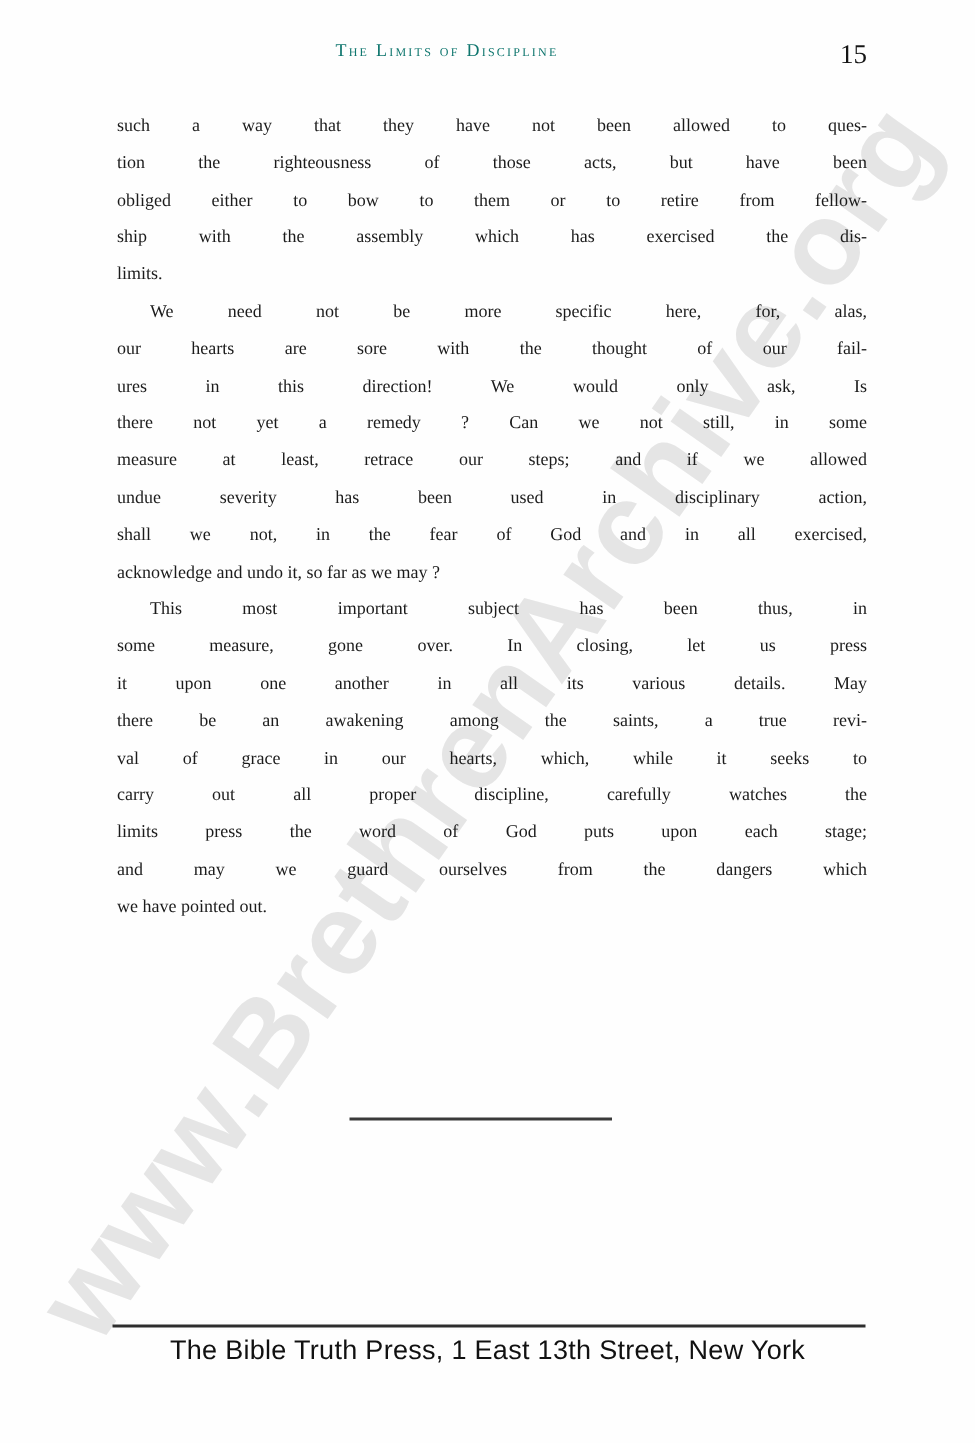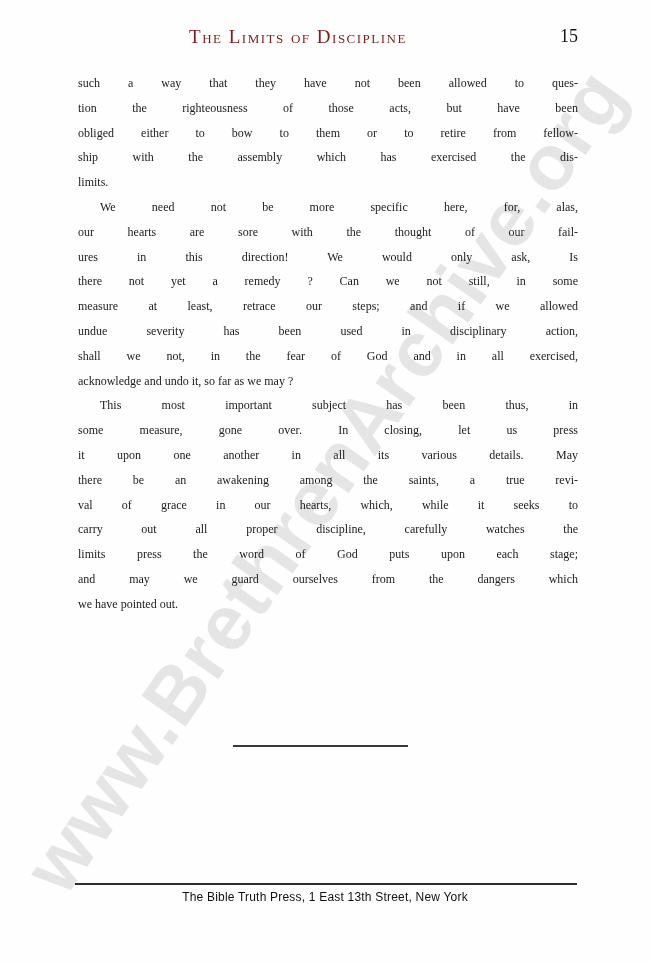--- a/index.html
+++ b/index.html
@@ -42,23 +42,23 @@
     top: 26px;
     width: 500px;
     height: 22px;
   }
   .running-head .title {
     position: absolute;
     left: 0;
     right: 60px;
     text-align: center;
     font-variant: small-caps;
-    font-size: 19px;
+    font-size: 12px;
     letter-spacing: 1.5px;
-    color: #7f1d1d;
+    color: #0f766e;
     white-space: nowrap;
   }
   .running-head .folio {
     position: absolute;
     right: 0;
     top: 0;
     font-size: 18px;
     color: #151515;
   }
   .body-text {
@@ -97,21 +97,21 @@
     height: 2px;
     background: #2e2e2e;
   }
   .imprint {
     position: absolute;
     left: 0;
     top: 890px;
     width: 650px;
     text-align: center;
     font-family: "Liberation Sans", sans-serif;
-    font-size: 12px;
+    font-size: 18px;
     letter-spacing: 0.2px;
     color: #111111;
   }
 </style>
 </head>
 <body>
 
 <div class="page">
 
   <div class="watermark">www.BrethrenArchive.org</div>

